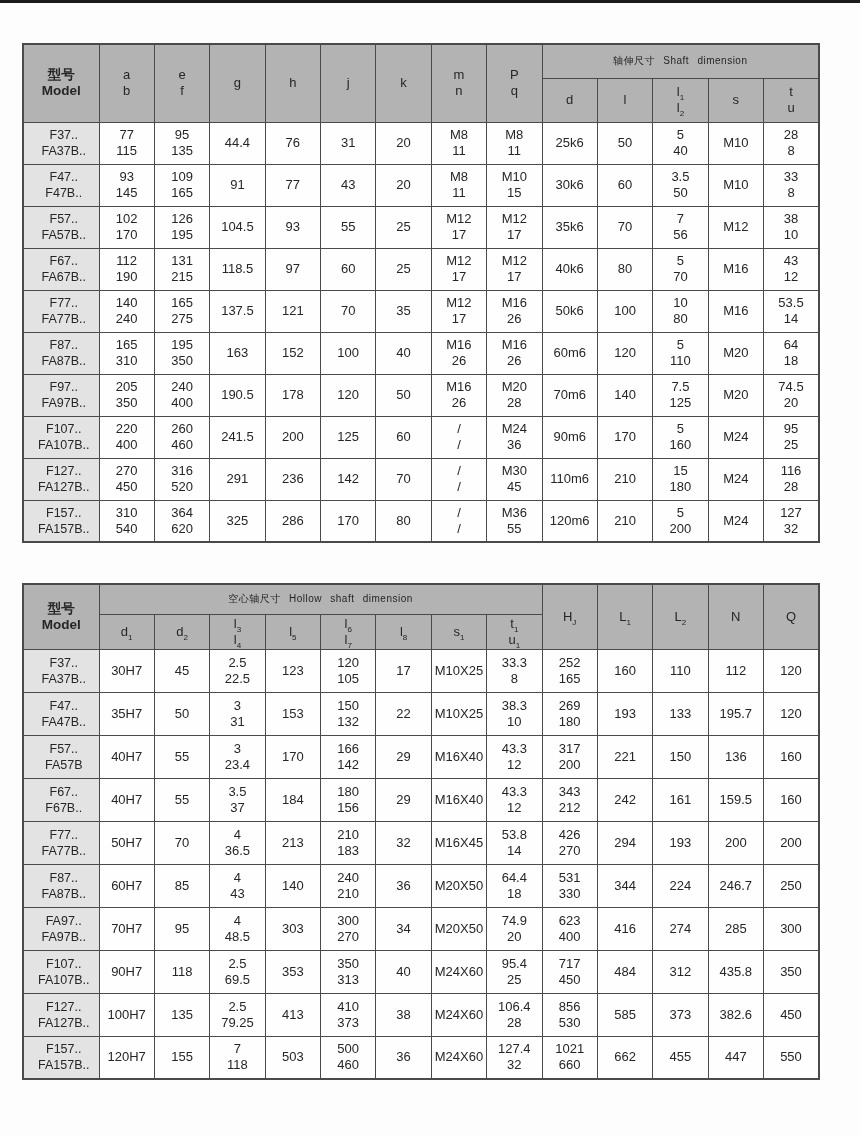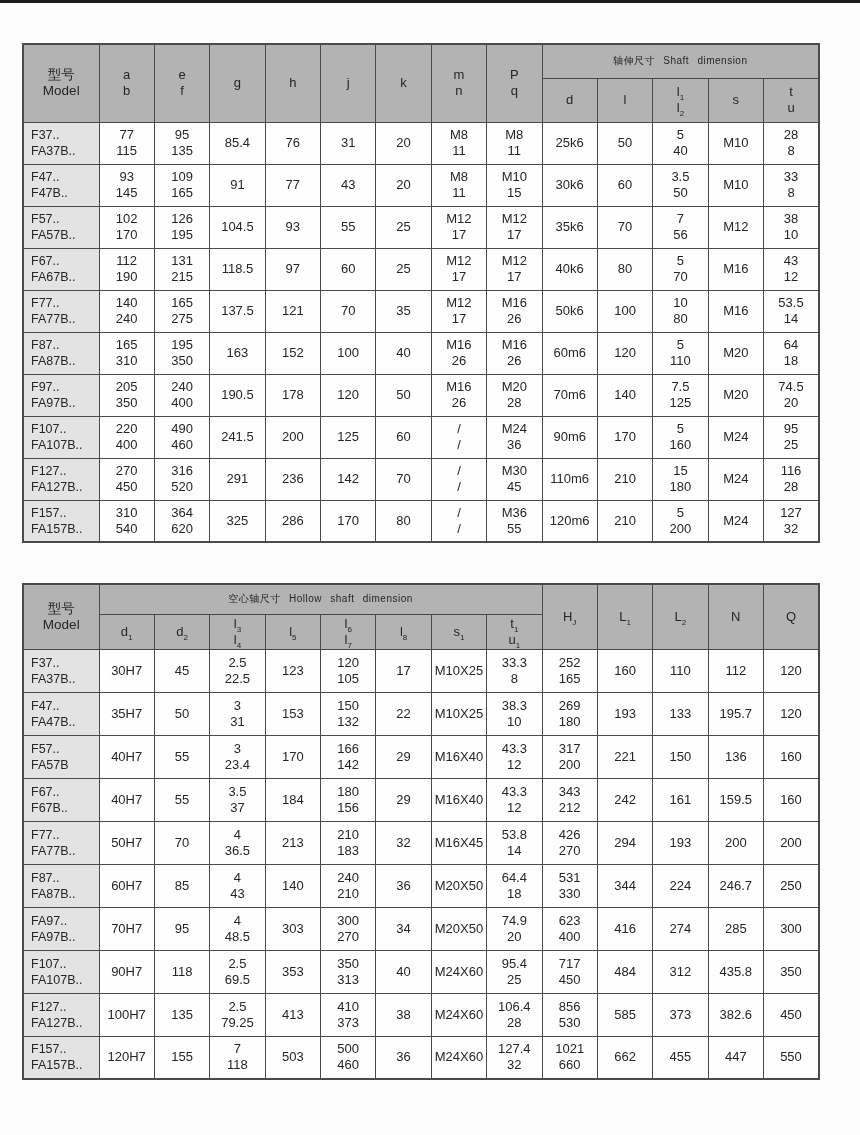--- a/index.html
+++ b/index.html
@@ -36,24 +36,24 @@
     text-align:center;
     vertical-align:middle;
     font-size:13px;
     font-weight:400;
     padding:1px 2px;
   }
   table.spec th{
     background:var(--header-bg);
   }
   table.spec td.model-cell, table.spec th.model-header{
-    text-align:left;
+    text-align:center;
     padding-left:7px;
   }
-  table.spec th.model-header{text-align:center;padding-left:2px;font-size:13.5px;}
+  table.spec th.model-header{text-align:center;padding-left:2px;font-size:13.5px;font-weight:bold;}
   table.spec td.model-cell{
     background:var(--model-bg);
     font-size:12.5px;
   }
   table.spec th.group-label{
     font-size:10px;
     word-spacing:5px;
     letter-spacing:0.5px;
   }
   .ln{display:block;line-height:16px;}
@@ -155,21 +155,21 @@
           </td>
           <td class="value-cell">
             <span class="ln">77</span>
             <span class="ln">115</span>
           </td>
           <td class="value-cell">
             <span class="ln">95</span>
             <span class="ln">135</span>
           </td>
           <td class="value-cell">
-            <span class="ln">85.4</span>
+            <span class="ln">44.4</span>
           </td>
           <td class="value-cell">
             <span class="ln">76</span>
           </td>
           <td class="value-cell">
             <span class="ln">31</span>
           </td>
           <td class="value-cell">
             <span class="ln">20</span>
           </td>
@@ -508,21 +508,21 @@
         <tr>
           <td class="model-cell">
             <span class="ln">F107..</span>
             <span class="ln">FA107B..</span>
           </td>
           <td class="value-cell">
             <span class="ln">220</span>
             <span class="ln">400</span>
           </td>
           <td class="value-cell">
-            <span class="ln">490</span>
+            <span class="ln">260</span>
             <span class="ln">460</span>
           </td>
           <td class="value-cell">
             <span class="ln">241.5</span>
           </td>
           <td class="value-cell">
             <span class="ln">200</span>
           </td>
           <td class="value-cell">
             <span class="ln">125</span>

